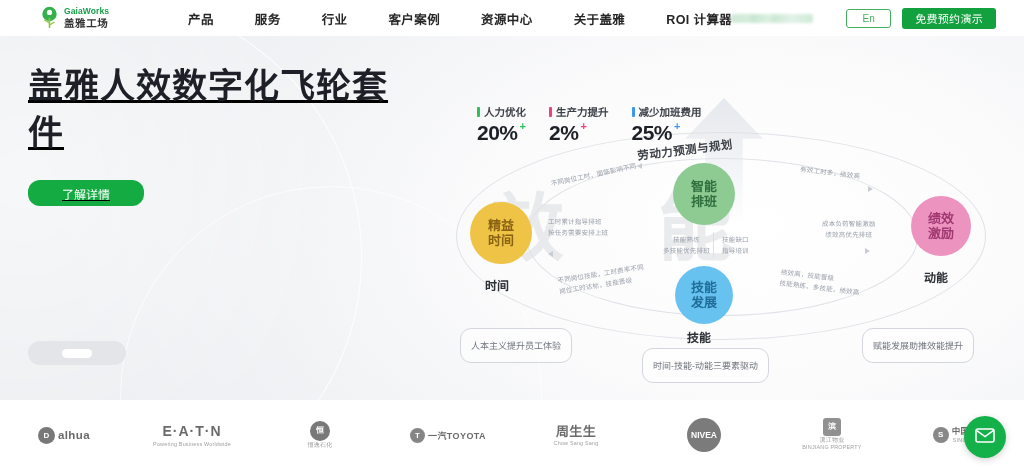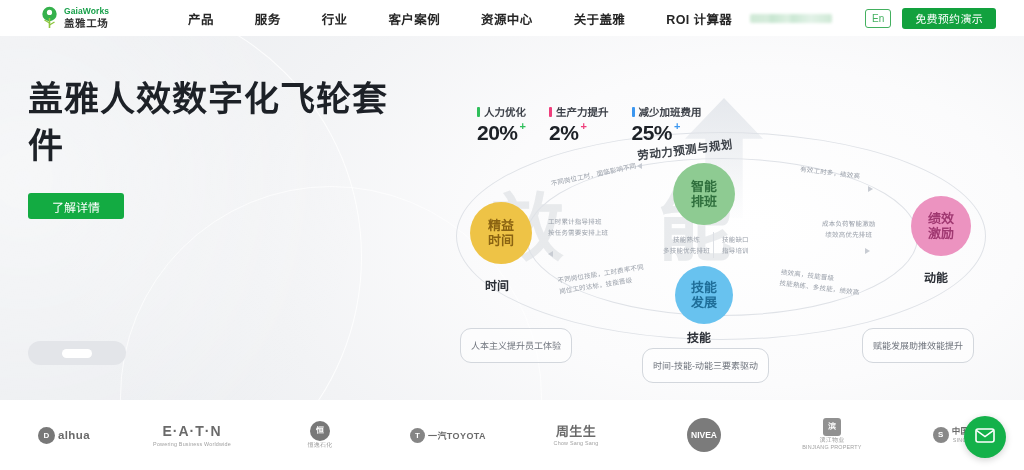--- a/index.html
+++ b/index.html
@@ -37,21 +37,21 @@
     position: absolute; right: 28px; top: 0; height: 36px;
     display: flex; align-items: center;
   }
   .redacted {
     width: 82px; height: 9px;
     background: linear-gradient(90deg,#cfe9d6 0%, #d6ecdc 22%, #c7e6d0 26%, #ddf0e2 46%, #cbe8d4 52%, #e2f2e7 74%, #cfe9d6 100%);
     filter: blur(1.6px);
     margin-right: 33px; border-radius: 2px;
   }
   .lang-btn {
-    width: 26px; height: 19px; border: 1px solid #43b05f; border-radius: 3px;
+    width: 45px; height: 19px; border: 1px solid #43b05f; border-radius: 3px;
     color: #43b05f; font-size: 10px; display: flex; align-items: center;
     justify-content: center; margin-right: 11px; cursor: pointer; background: #fff;
   }
   .demo-btn {
     height: 21px; padding: 0 13px; background: #12a13e; color: #fff;
     font-size: 11px; border-radius: 3px; display: flex; align-items: center;
     justify-content: center; cursor: pointer; white-space: nowrap; letter-spacing: .3px;
   }
 
   
@@ -67,32 +67,32 @@
     width: 520px; height: 520px; border-radius: 50%;
     border: 1px solid rgba(255,255,255,.85);
     background: radial-gradient(circle at 35% 35%, rgba(255,255,255,.55), rgba(255,255,255,0) 70%);
   }
   .hero::after {
     content: ""; position: absolute; left: 120px; top: 150px;
     width: 420px; height: 420px; border-radius: 50%;
     border: 1px solid rgba(255,255,255,.7);
   }
 
-  .hero-left { position: absolute; left: 28px; top: 40px; width: 365px; z-index: 6; }
+  .hero-left { position: absolute; left: 28px; top: 27px; width: 365px; z-index: 6; text-decoration: underline; }
   .hero-title {
     font-size: 35px; font-weight: bold; color: #1d2127;
     line-height: 1.33; letter-spacing: 1px;
   }
   .hero-desc {
     margin-top: 25px; font-size: 12.6px; color: #4a4f57;
     line-height: 2.05; letter-spacing: .2px;
   }
   .hero-cta {
-    margin-top: 24px; width: 96px; height: 26px; background: #13ab42;
-    color: #fff; font-size: 12px; border-radius: 3px;
+    margin-top: 24px; width: 116px; height: 26px; background: #13ab42;
+    color: #fff; font-size: 12px; border-radius: 12px;
     display: flex; align-items: center; justify-content: center; cursor: pointer;
   }
   .carousel-bar {
     position: absolute; left: 28px; top: 305px;
     width: 98px; height: 24px; background: #e3e5e9; border-radius: 12px;
     display: flex; align-items: center; justify-content: center; cursor: pointer; z-index: 6;
   }
   .carousel-dot { width: 30px; height: 9px; background: #ffffff; border-radius: 5px; }
 
   

